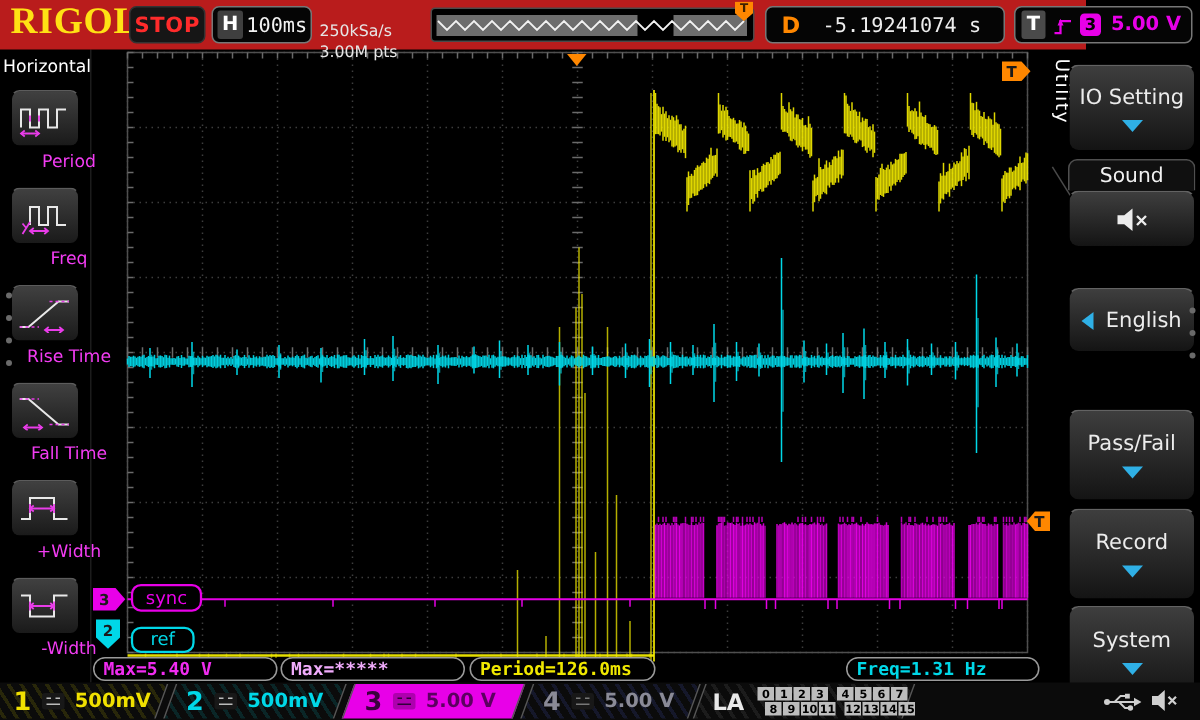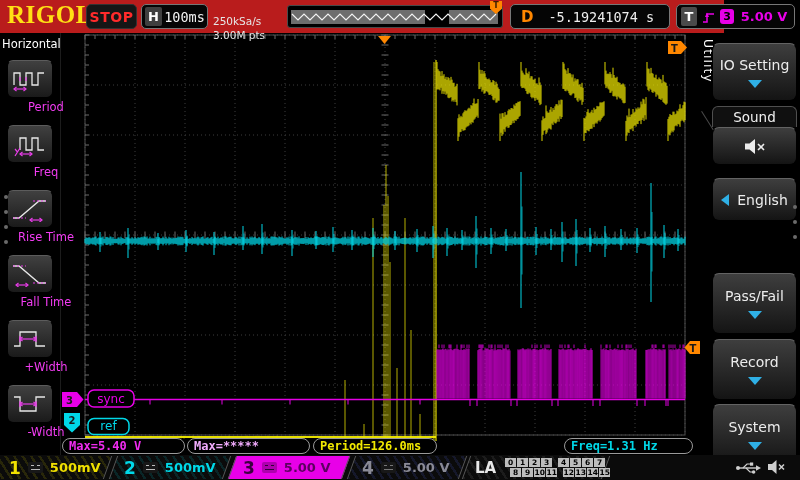--- a/index.html
+++ b/index.html
@@ -1694,21 +1694,21 @@
     </div>
 
     <div class="rtitle" style="top:73px">Sound</div>
     <div class="rbtn" style="top:94px;height:38px">
       <svg width="24" height="17" viewBox="0 0 24 17">
         <path d="M2,5.5 H6.5 L12,1 V16 L6.5,11.5 H2 Z" fill="#ececec"></path>
         <path d="M15,6 L21,12 M21,6 L15,12" stroke="#ececec" stroke-width="1.6"></path>
       </svg>
     </div>
 
-    <div class="rbtn" style="top:145px;height:43px;flex-direction:row;gap:8px">
+    <div class="rbtn" style="top:159px;height:43px;flex-direction:row;gap:8px">
       <span class="tri-left"></span>
       <span>English</span>
     </div>
 
     <div class="rbtn" style="top:240px;height:61px">
       <span>Pass/Fail</span>
       <span class="tri-down"></span>
     </div>
 
     <div class="rbtn" style="top:371px;height:61px">

